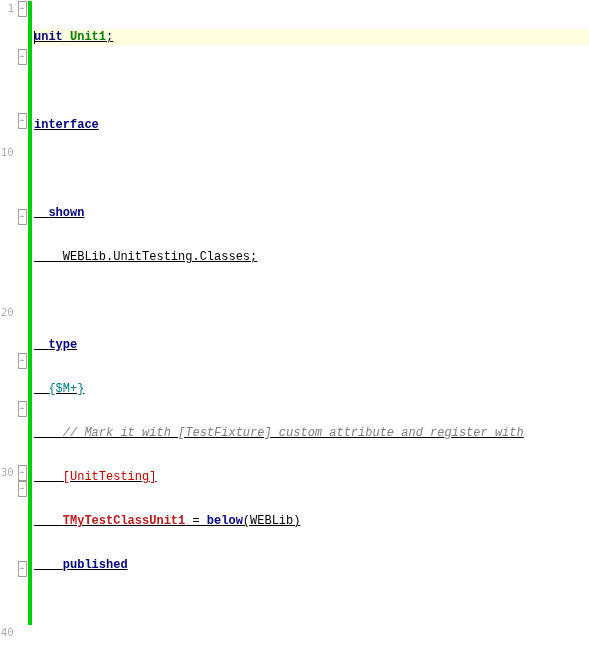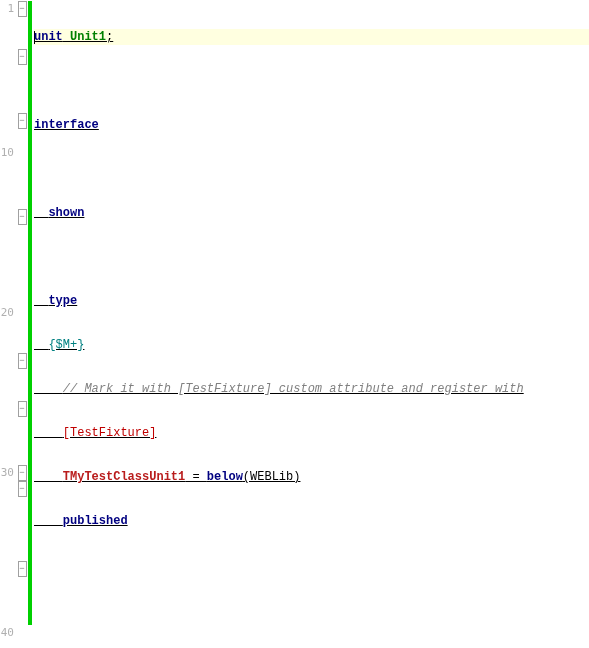--- a/index.html
+++ b/index.html
@@ -221,25 +221,26 @@
       <div class="mod-green"></div>
       <div></div>
     </div>
 
   <div class="code">
     <div class="line hl"><span class="caret"></span><span class="kw">unit</span> <span class="ident">Unit1</span><span class="plain">;</span></div>
     <div class="line"></div>
     <div class="line"><span class="kw">interface</span></div>
     <div class="line"></div>
     <div class="line">  <span class="kw">shown</span></div>
+    <div class="line">    <span class="plain">WEBLib.UnitTesting.Classes</span><span class="plain">;</span></div>
     <div class="line"></div>
     <div class="line">  <span class="kw">type</span></div>
     <div class="line">  <span class="dir">{$M+}</span></div>
     <div class="line">    <span class="cmt">// Mark it with [TestFixture] custom attribute and register with</span></div>
-    <div class="line">    <span class="attr">[TestFixture]</span></div>
+    <div class="line">    <span class="attr">[UnitTesting]</span></div>
     <div class="line">    <span class="type">TMyTestClassUnit1</span><span class="plain"> = </span><span class="kw">below</span><span class="plain">(WEBLib)</span></div>
     <div class="line">    <span class="kw">published</span></div>
     
     
     
     
     
     
     
     

